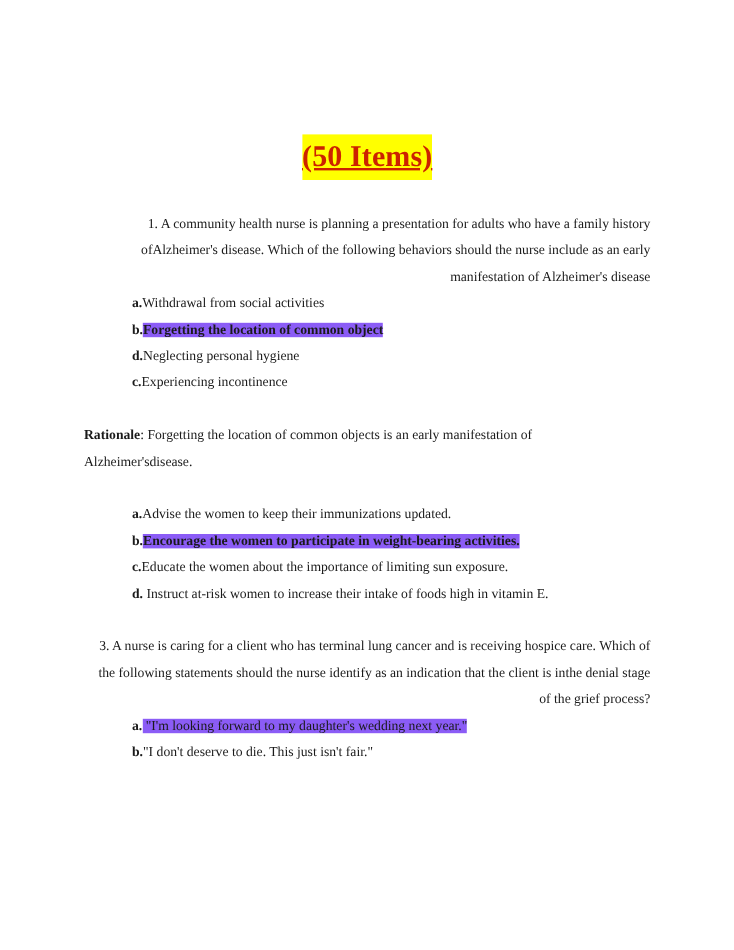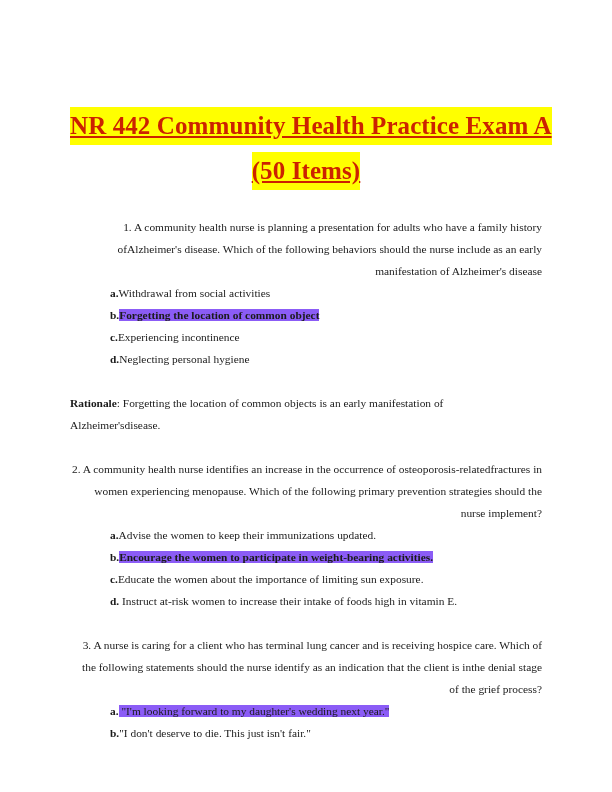--- a/index.html
+++ b/index.html
@@ -82,41 +82,37 @@
     line-height: 22px;
   }
   .rationale .rat-label { font-weight: bold; }
 </style>
 </head>
 <body>
 
 <div class="page">
 
   <h1 class="doc-title">
-    <span class="title-row">
-      <span class="title-line">NR 442 Community Health Practice Exam A</span>
-    </span>
     <span class="title-row second">
       <span class="title-line">(50 Items)</span>
     </span>
   </h1>
 
   <div class="body-wrap" id="body-wrap">
       <div class="q-block">
         <p class="q-stem">1. A community health nurse is planning a presentation for adults who have a family history ofAlzheimer's disease. Which of the following behaviors should the nurse include as an early manifestation of Alzheimer's disease</p>
         <ul class="options">
           <li class="option"><span class="opt-letter">a.</span><span class="opt-text">Withdrawal from social activities</span></li>
           <li class="option answer bold"><span class="opt-letter">b.</span><span class="opt-text">Forgetting the location of common object</span></li>
+          <li class="option"><span class="opt-letter">d.</span><span class="opt-text">Neglecting personal hygiene</span></li>
           <li class="option"><span class="opt-letter">c.</span><span class="opt-text">Experiencing incontinence</span></li>
-          <li class="option"><span class="opt-letter">d.</span><span class="opt-text">Neglecting personal hygiene</span></li>
         </ul>
       </div>
       <p class="rationale"><span class="rat-label">Rationale</span><span class="rat-text">: Forgetting the location of common objects is an early manifestation of Alzheimer'sdisease.</span></p>
       <div class="q-block">
-        <p class="q-stem">2. A community health nurse identifies an increase in the occurrence of osteoporosis-relatedfractures in women experiencing menopause. Which of the following primary prevention strategies should the nurse implement?</p>
         <ul class="options">
           <li class="option"><span class="opt-letter">a.</span><span class="opt-text">Advise the women to keep their immunizations updated.</span></li>
           <li class="option answer bold"><span class="opt-letter">b.</span><span class="opt-text">Encourage the women to participate in weight-bearing activities.</span></li>
           <li class="option"><span class="opt-letter">c.</span><span class="opt-text">Educate the women about the importance of limiting sun exposure.</span></li>
           <li class="option"><span class="opt-letter">d.</span><span class="opt-text"> Instruct at-risk women to increase their intake of foods high in vitamin E.</span></li>
         </ul>
       </div>
       <div class="q-block">
         <p class="q-stem">3. A nurse is caring for a client who has terminal lung cancer and is receiving hospice care. Which of the following statements should the nurse identify as an indication that the client is inthe denial stage of the grief process?</p>
         <ul class="options">

